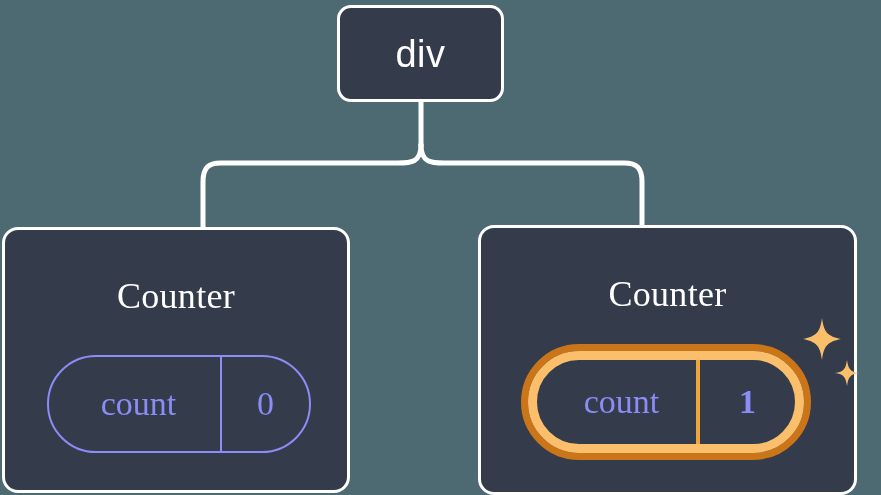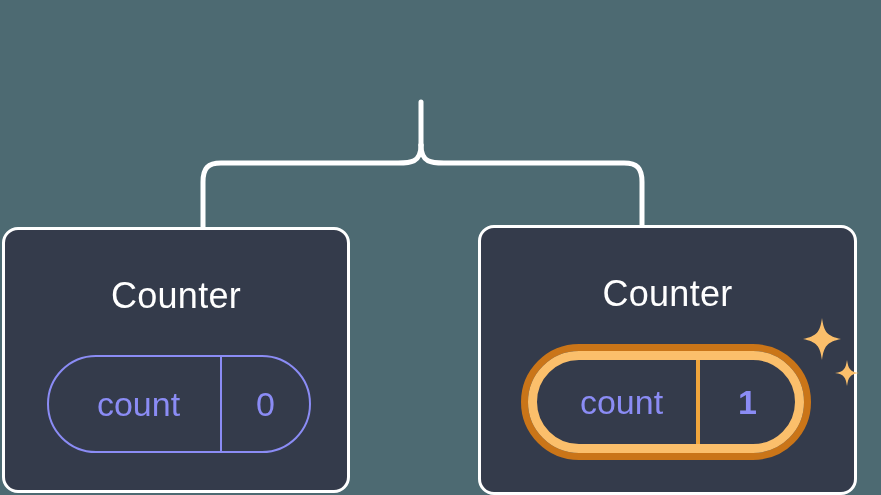--- a/index.html
+++ b/index.html
@@ -51,20 +51,21 @@
     letter-spacing: 0.5px;
   }
 
   
   .card {
     position: absolute;
     background: #343b4b;
     border: 3px solid #ffffff;
     border-radius: 16px;
     box-sizing: border-box;
+    font-family: Liberation Serif, serif;
   }
   .card-left {
     left: 2px;
     top: 227px;
     width: 348px;
     height: 266px;
   }
   .card-right {
     left: 478px;
     top: 225px;
@@ -179,20 +180,23 @@
   <svg id="connectors" viewBox="0 0 881 495" width="881" height="495" fill="none">
     <path d="M421,102 L421,145" stroke="#ffffff" stroke-width="5" stroke-linecap="round"></path>
     <path d="M421,145 C421,163 410,163 398,163
              L221,163 C208,163 203,168 203,182
              L203,227" stroke="#ffffff" stroke-width="5" stroke-linecap="round"></path>
     <path d="M421,145 C421,163 432,163 444,163
              L624,163 C637,163 642,168 642,182
              L642,227" stroke="#ffffff" stroke-width="5" stroke-linecap="round"></path>
   </svg>
 
+  <div class="node-root">
+    <span class="node-root-label">div</span>
+  </div>
 
   <div class="card card-left">
     <div class="card-title">Counter</div>
 
     <div class="pill-wrap pill-plain">
       <div class="pill-key">count</div>
       <div class="pill-val">0</div>
     </div>
   </div>
 

